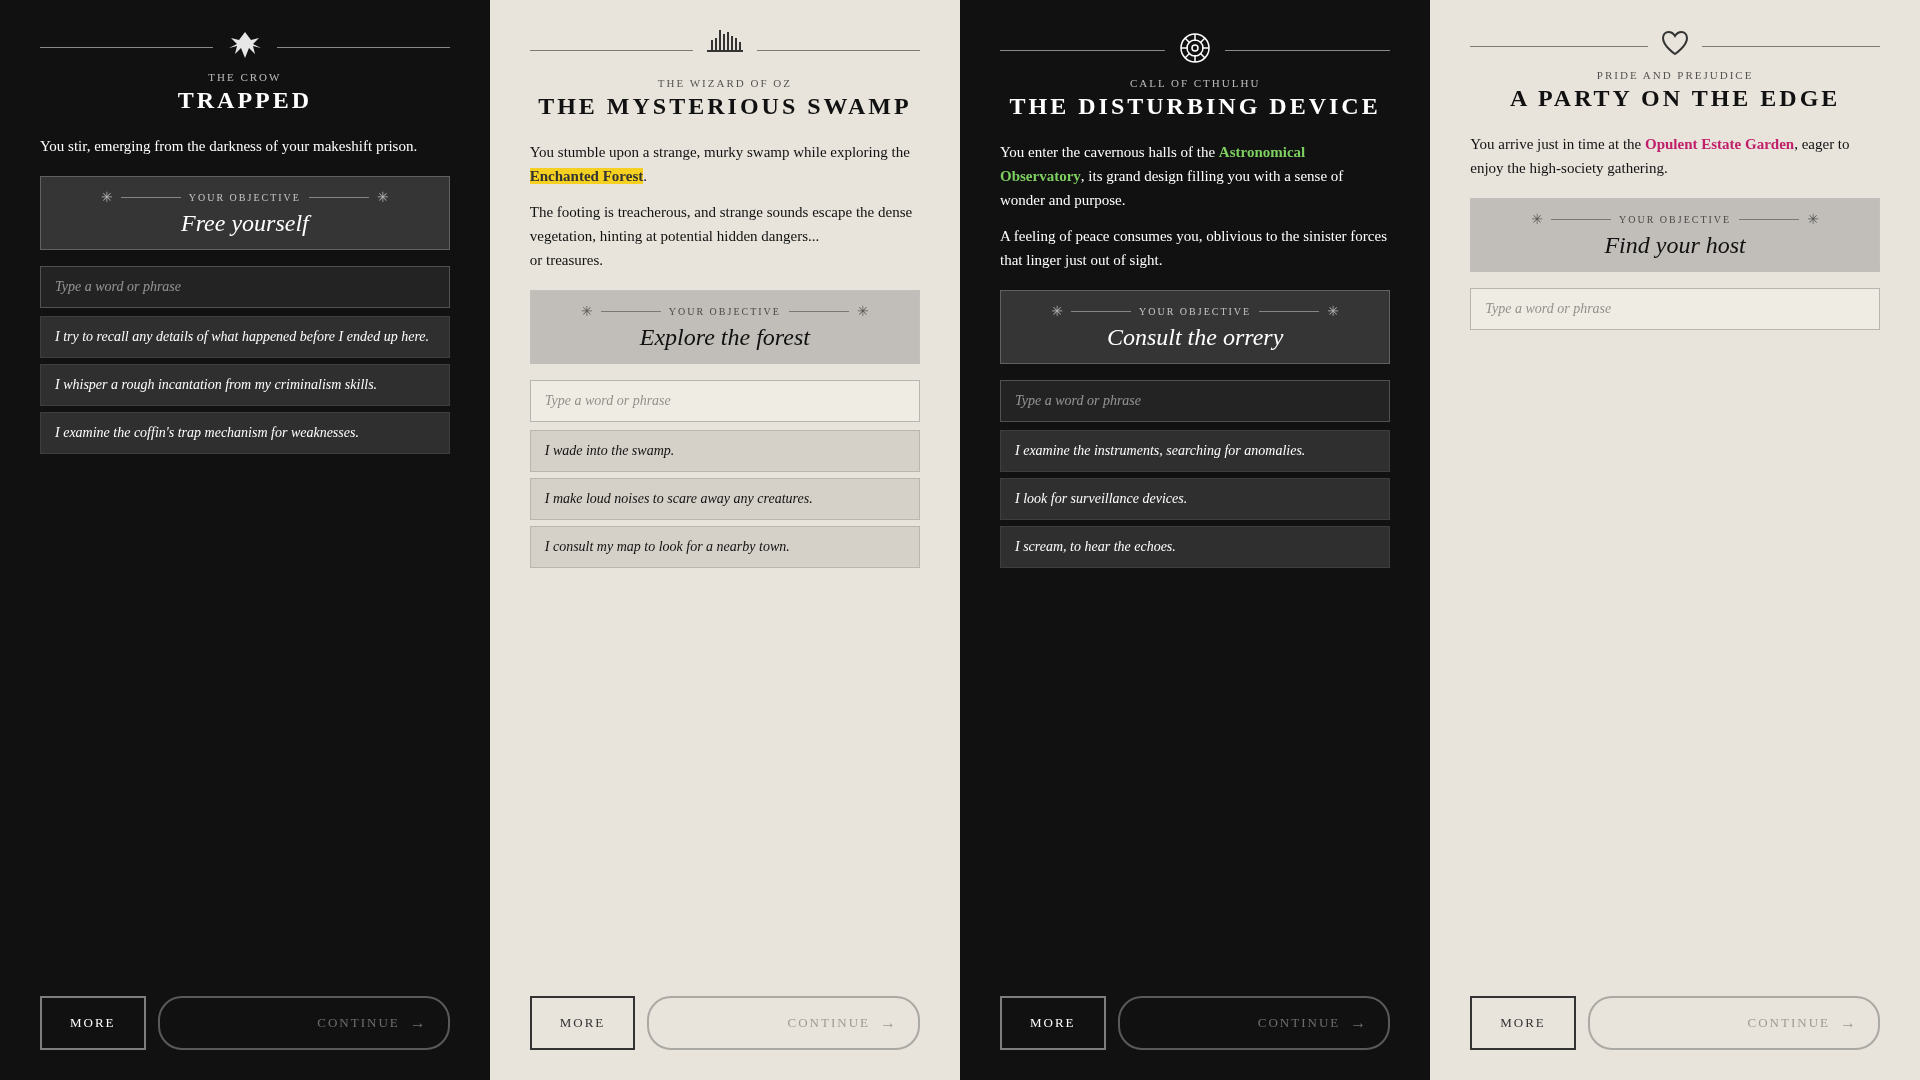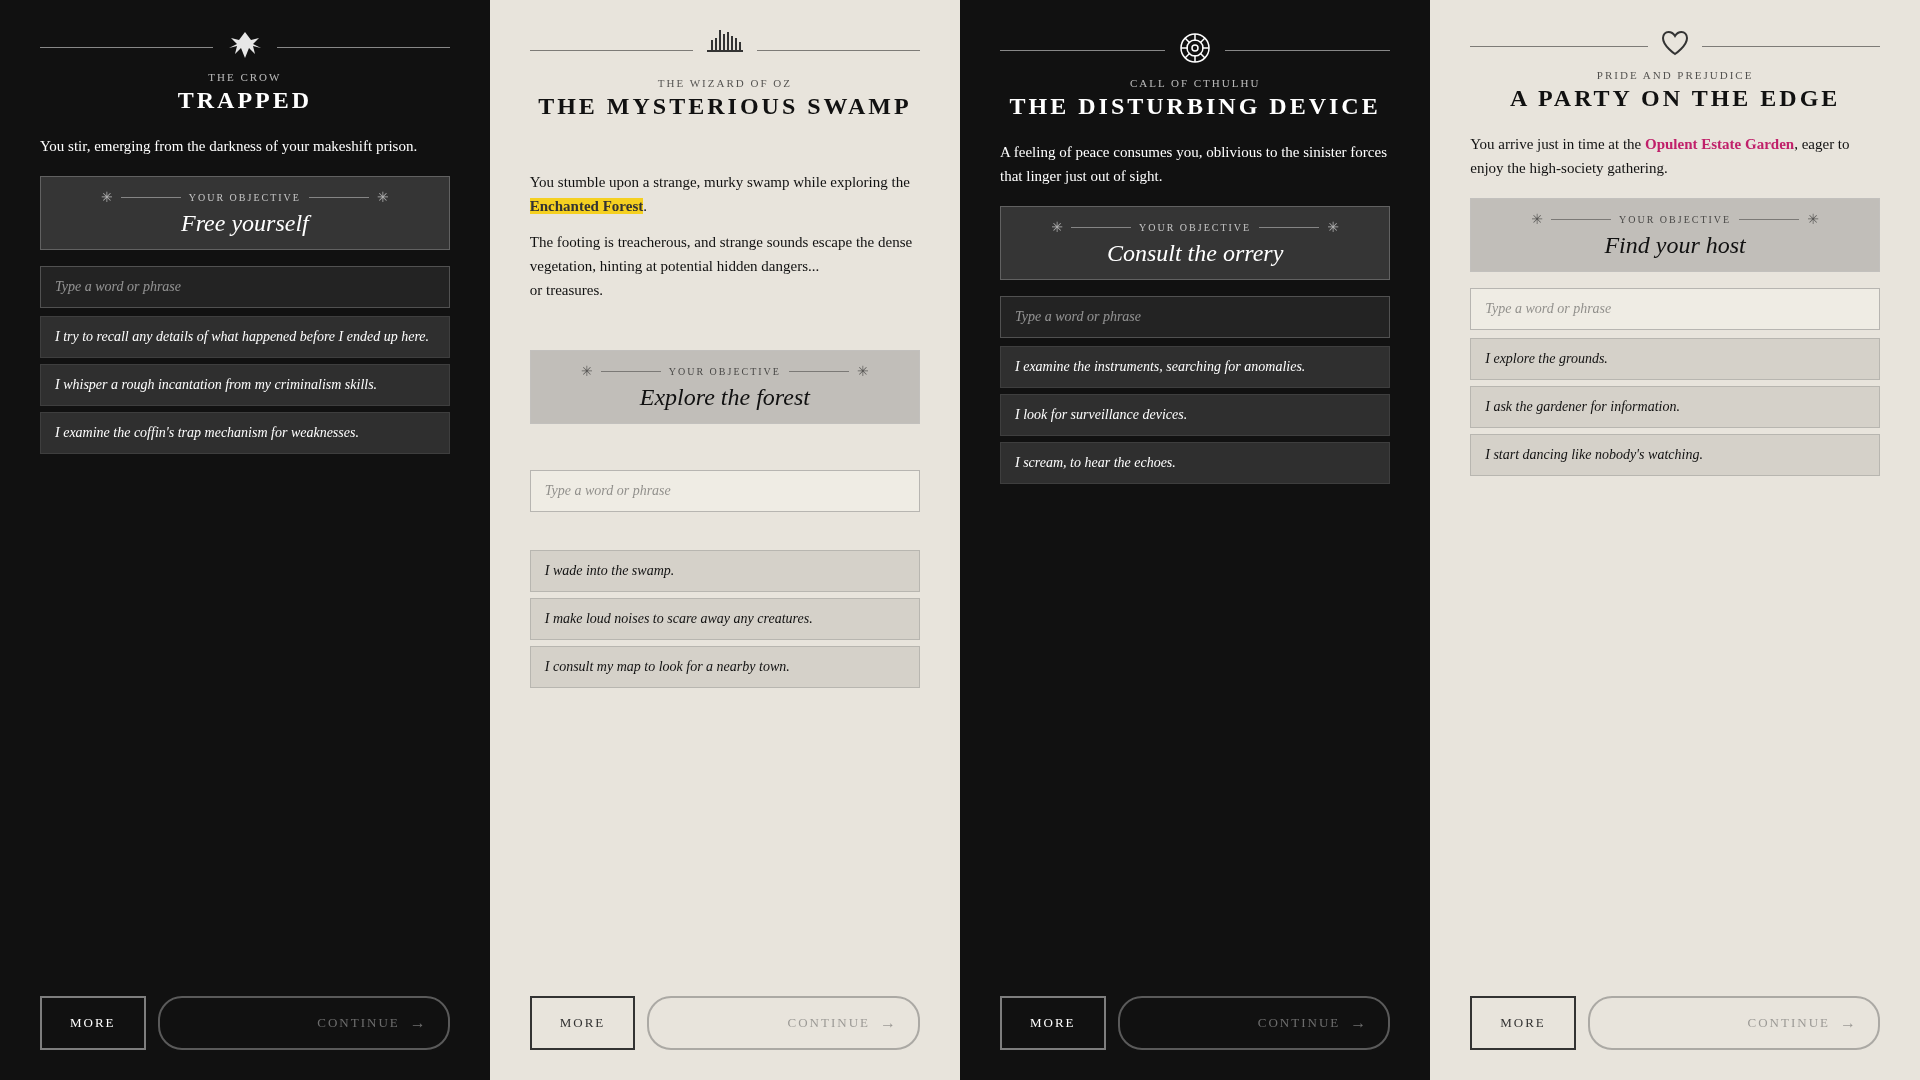--- a/index.html
+++ b/index.html
@@ -250,21 +250,21 @@
       border: 2px solid rgba(80,80,80,0.4);
       color: rgba(80,80,80,0.5);
     }
 
     .arrow {
       font-size: 16px;
     }
 
     
     .panel-1 { flex: 1.05; }
-    .panel-2 { flex: 1.0; gap: 30px; }
+    .panel-2 { flex: 1.0; }
     .panel-3 { flex: 1.0; }
     .panel-4 { flex: 1.05; }
 
     .suggestions-container {
       flex: 1;
       overflow: hidden;
     }
   </style>
 </head>
 <body>
@@ -391,20 +391,21 @@
           <line x1="13" y1="23" x2="8" y2="28"></line>
         </svg>
       </div>
       <div class="divider-line"></div>
     </div>
     <div class="game-subtitle">Call of Cthulhu</div>
     <div class="game-title">The Disturbing Device</div>
   </div>
 
   <div class="story-text">
+    <p>You enter the cavernous halls of the <span style="color:#7dcf60; font-weight:bold;">Astronomical Observatory</span>, its grand design filling you with a sense of wonder and purpose.</p>
     <p>A feeling of peace consumes you, oblivious to the sinister forces that linger just out of sight.</p>
   </div>
 
   <div class="objective-box">
     <div class="objective-label-row">
       <span class="asterisk">✳</span>
       <div class="obj-line"></div>
       <span class="objective-label">YOUR OBJECTIVE</span>
       <div class="obj-line"></div>
       <span class="asterisk">✳</span>
@@ -454,25 +455,20 @@
       <div class="obj-line"></div>
       <span class="objective-label">YOUR OBJECTIVE</span>
       <div class="obj-line"></div>
       <span class="asterisk">✳</span>
     </div>
     <div class="objective-text">Find your host</div>
   </div>
 
   <input class="phrase-input" type="text" placeholder="Type a word or phrase" style="">
 
-  <div class="suggestions-container">
-    <button class="suggestion-item">I explore the grounds.</button>
-    <button class="suggestion-item">I ask the gardener for information.</button>
-    <button class="suggestion-item">I start dancing like nobody's watching.</button>
-  </div>
 
   <div class="bottom-buttons">
     <button class="btn-more">MORE</button>
     <button class="btn-continue">
       <span>CONTINUE</span>
       <span class="arrow">→</span>
     </button>
   </div>
 </div>
 

